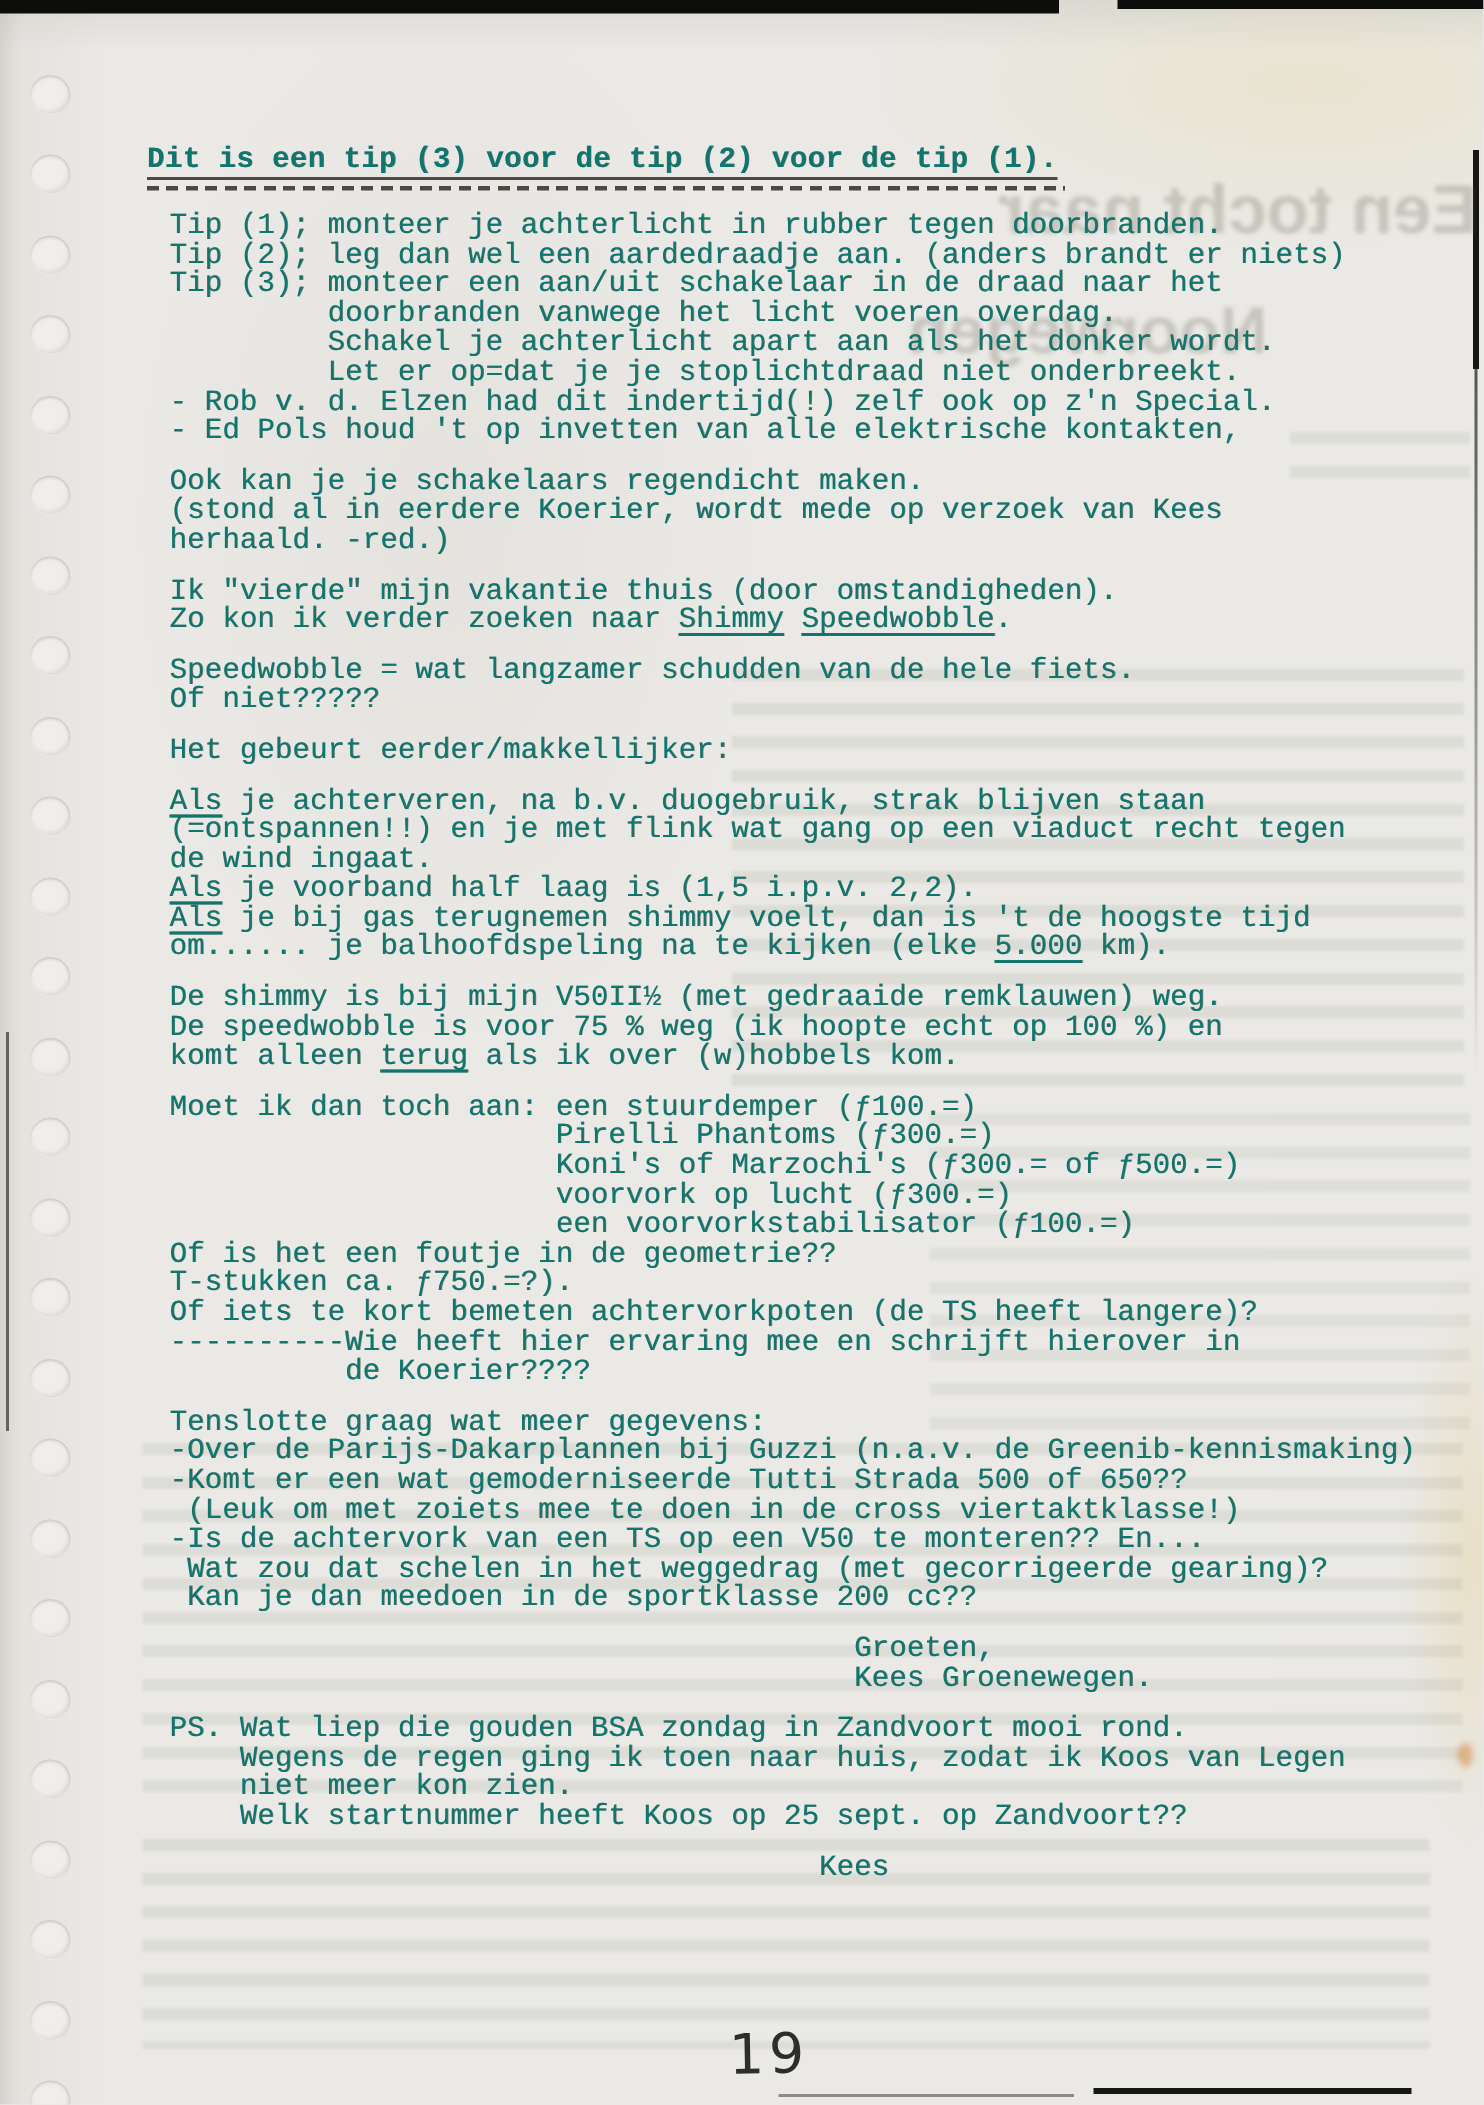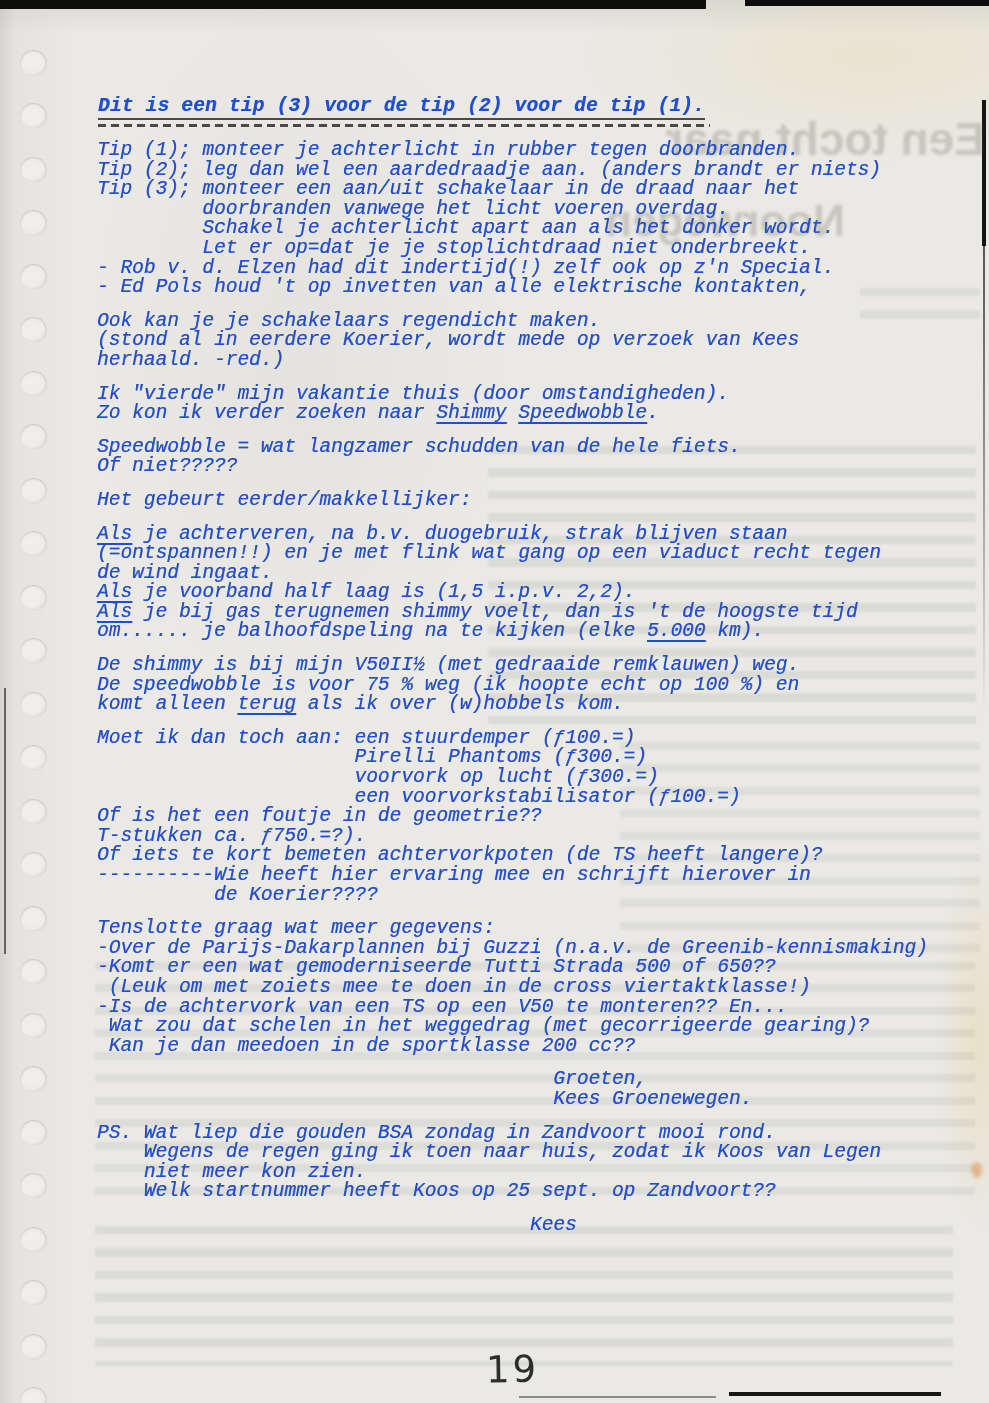--- a/index.html
+++ b/index.html
@@ -38,28 +38,28 @@
   .ghost-h1{left:585px;top:112px;width:400px;font-size:46px;text-align:left;}
   .ghost-h2{left:545px;top:196px;width:300px;font-size:44px;}
   .ghost-bars{position:absolute;pointer-events:none;filter:blur(1.2px);
     background:repeating-linear-gradient(180deg, rgba(106,112,98,0.11) 0px, rgba(106,112,98,0.11) 8px, rgba(0,0,0,0) 8px, rgba(0,0,0,0) 22.5px);}
   .gb1{left:488px;top:446px;width:488px;height:290px;}
   .gb2{left:620px;top:742px;width:360px;height:220px;opacity:.8;}
   .gb3{left:95px;top:962px;width:880px;height:236px;opacity:.9;}
   .gb4{left:95px;top:1226px;width:858px;height:140px;}
   .gb5{left:860px;top:288px;width:120px;height:34px;opacity:.9;}
   
-  .typed{color:#1d4ed8;text-shadow:0.4px 0 0 rgba(59,58,53,0.55);font-style:italic;}
+  .typed{color:#0f766e;text-shadow:0.4px 0 0 rgba(59,58,53,0.55);}
   #title-wrap{position:absolute;left:98px;top:95px;}
   #title-text{font-size:19.5px;font-weight:bold;display:inline-block;
     border-bottom:2px solid #4a4944;padding-bottom:1px;letter-spacing:0.2px;}
   #title-dashes{height:3px;margin-top:4px;width:612px;
     background:repeating-linear-gradient(90deg,#4a4944 0px,#4a4944 8px,rgba(0,0,0,0) 8px,rgba(0,0,0,0) 13px);}
   #doc-body{position:absolute;left:97px;top:141px;font-size:19.5px;}
-  .paragraph{margin:0 0 14px 0;}
+  .paragraph{margin:0 0 14px 16px;}
   .line{height:19.6px;line-height:19.6px;white-space:pre;}
   .line u{text-decoration-thickness:1.5px;text-underline-offset:3.5px;}
   
   #page-number{position:absolute;left:486px;top:1348px;font-size:37px;color:#2d2d2b;
     font-family:"DejaVu Sans",sans-serif;letter-spacing:3px;transform:rotate(-1deg);}
   .foot-rule-gray{position:absolute;left:519px;top:1396px;width:197px;height:2px;background:#8d8d87;}
   .foot-rule-black{position:absolute;left:729px;top:1392px;width:212px;height:4px;background:#161615;}
 </style>
 </head>
 <body>
@@ -150,20 +150,21 @@
       <div class="line">om...... je balhoofdspeling na te kijken (elke <u>5.000</u> km).</div>
     </div>
     <div class="paragraph">
       <div class="line">De shimmy is bij mijn V50II½ (met gedraaide remklauwen) weg.</div>
       <div class="line">De speedwobble is voor 75 % weg (ik hoopte echt op 100 %) en</div>
       <div class="line">komt alleen <u>terug</u> als ik over (w)hobbels kom.</div>
     </div>
     <div class="paragraph">
       <div class="line">Moet ik dan toch aan: een stuurdemper (ƒ100.=)</div>
       <div class="line">                      Pirelli Phantoms (ƒ300.=)</div>
+      <div class="line">                      Koni's of Marzochi's (ƒ300.= of ƒ500.=)</div>
       <div class="line">                      voorvork op lucht (ƒ300.=)</div>
       <div class="line">                      een voorvorkstabilisator (ƒ100.=)</div>
       <div class="line">Of is het een foutje in de geometrie??</div>
       <div class="line">T-stukken ca. ƒ750.=?).</div>
       <div class="line">Of iets te kort bemeten achtervorkpoten (de TS heeft langere)?</div>
       <div class="line">----------Wie heeft hier ervaring mee en schrijft hierover in</div>
       <div class="line">          de Koerier????</div>
     </div>
     <div class="paragraph">
       <div class="line">Tenslotte graag wat meer gegevens:</div>

